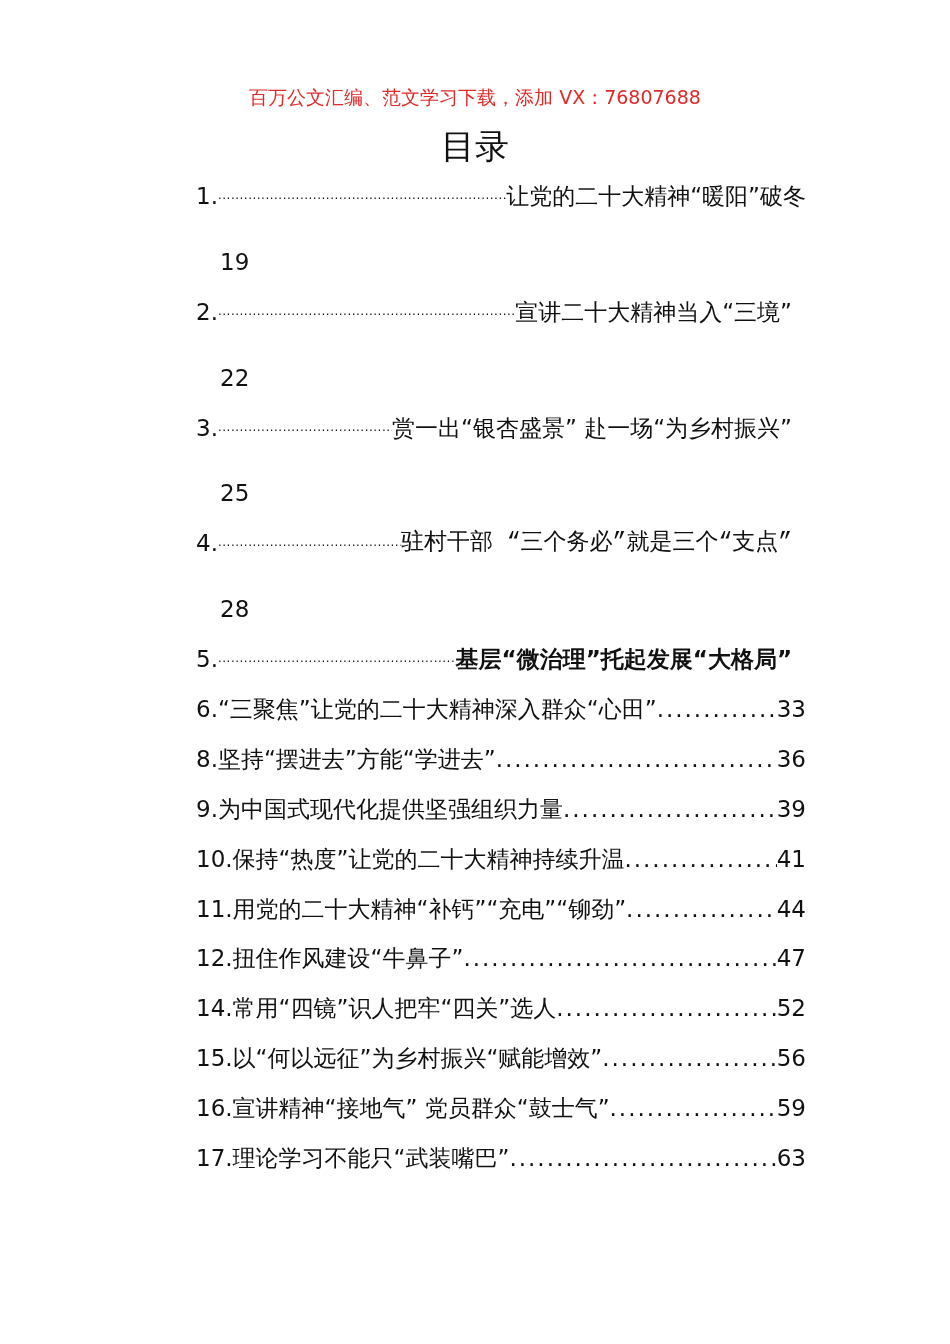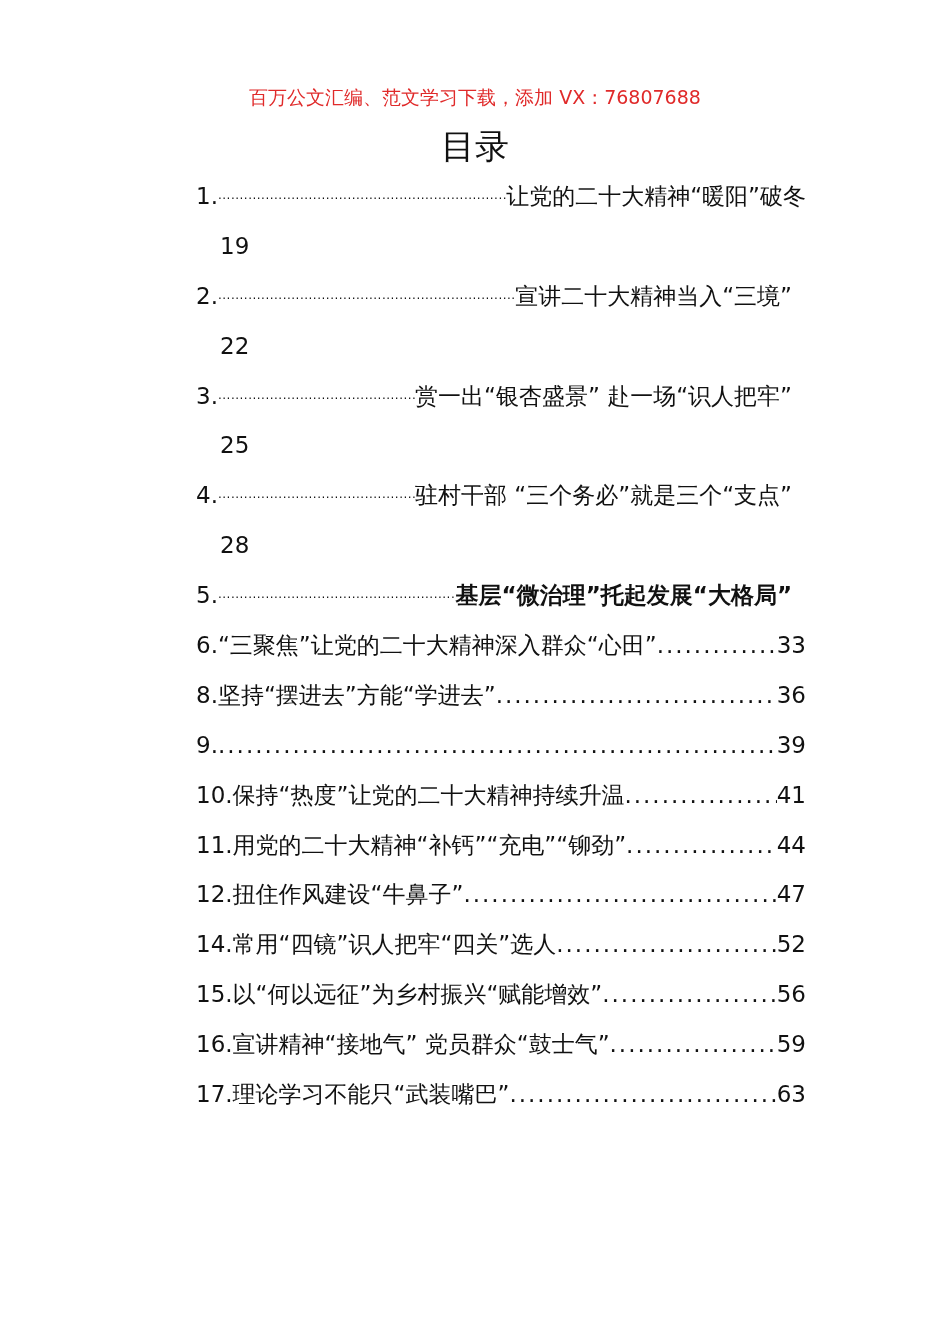--- a/index.html
+++ b/index.html
@@ -88,20 +88,21 @@
   }
   .toc-line .page-num {
     flex: 0 0 auto;
     text-align: center;
   }
   .page-only {
     height: 49.9px;
     line-height: 40px;
     font-size: 23px;
     padding-left: 24px;
+    margin-top: 16px;
   }
 </style>
 </head>
 <body>
 
 <div class="page">
 
   <div class="watermark">百万公文汇编、范文学习下载，添加 VX：76807688</div>
 
   <div class="title">目录</div>
@@ -118,28 +119,28 @@
     <div class="toc-line split">
       <span class="num">2.</span>
       <span class="leader"></span>
       <span class="text" style="padding-right:14px;">宣讲二十大精神当入“三境”</span>
     </div>
     <div class="page-only">22</div>
 
     <div class="toc-line split">
       <span class="num">3.</span>
       <span class="leader"></span>
-      <span class="text" style="padding-right:14px;">赏一出“银杏盛景” 赴一场“识人把牢”</span>
+      <span class="text" style="padding-right:14px;">赏一出“银杏盛景” 赴一场“为乡村振兴”</span>
     </div>
     <div class="page-only">25</div>
 
     <div class="toc-line split">
       <span class="num">4.</span>
       <span class="leader"></span>
-      <span class="text" style="padding-right:14px;">驻村干部 “三个务必”就是三个“支点”</span>
+      <span class="text" style="padding-right:14px;font-family:Liberation Mono, monospace;">驻村干部 “三个务必”就是三个“支点”</span>
     </div>
     <div class="page-only">28</div>
 
     <div class="toc-line split">
       <span class="num">5.</span>
       <span class="leader"></span>
       <span class="text" style="padding-right:14px;font-weight:bold;">基层“微治理”托起发展“大格局”</span>
     </div>
 
     <div class="toc-line">
@@ -151,20 +152,21 @@
 
     <div class="toc-line">
       <span class="num">8.</span>
       <span class="text">坚持“摆进去”方能“学进去”</span>
       <span class="leader"></span>
       <span class="page-num">36</span>
     </div>
 
     <div class="toc-line">
       <span class="num">9.</span>
+      <span class="text">为中国式现代化提供坚强组织力量</span>
       <span class="leader"></span>
       <span class="page-num">39</span>
     </div>
 
     <div class="toc-line">
       <span class="num">10.</span>
       <span class="text">保持“热度”让党的二十大精神持续升温</span>
       <span class="leader"></span>
       <span class="page-num">41</span>
     </div>

